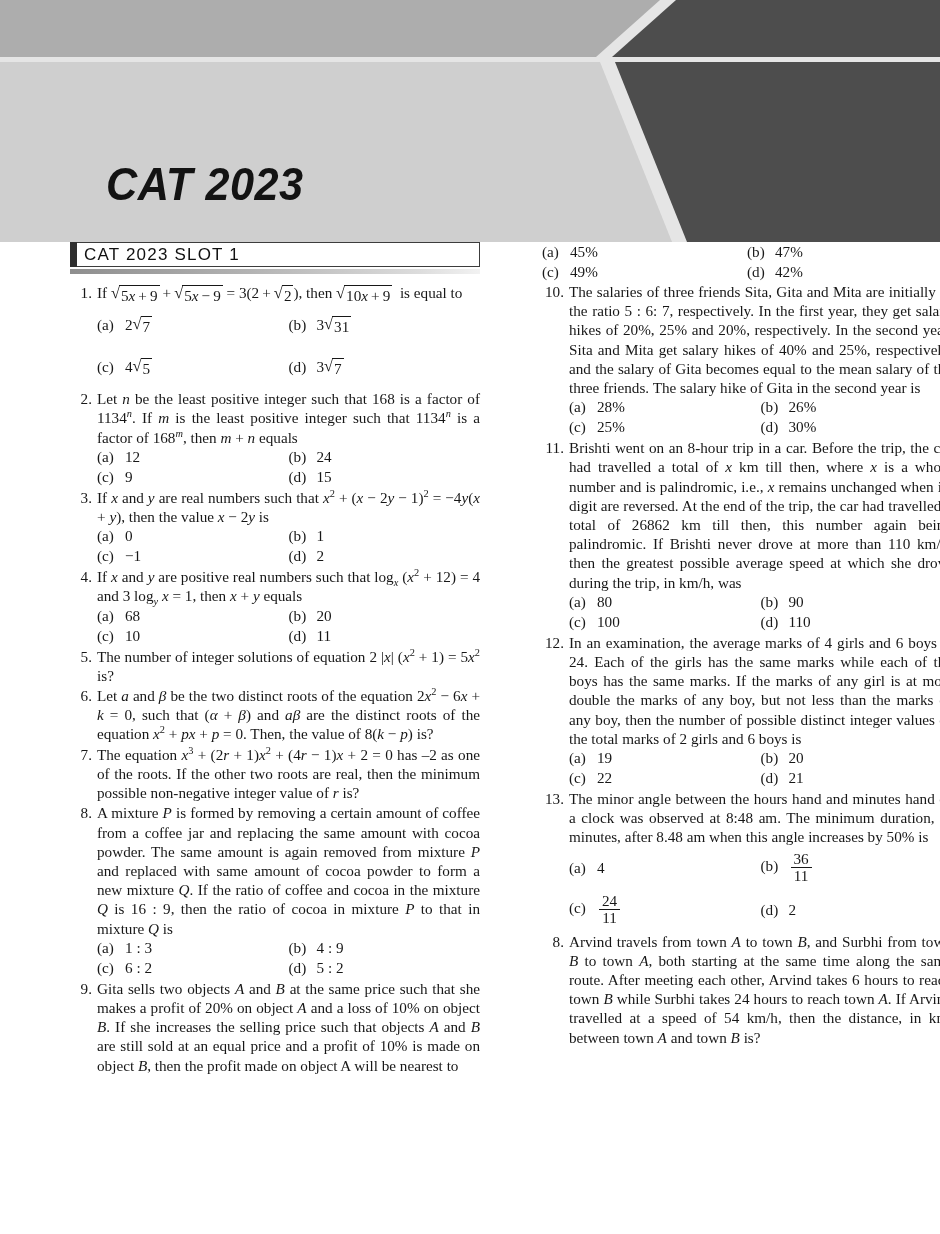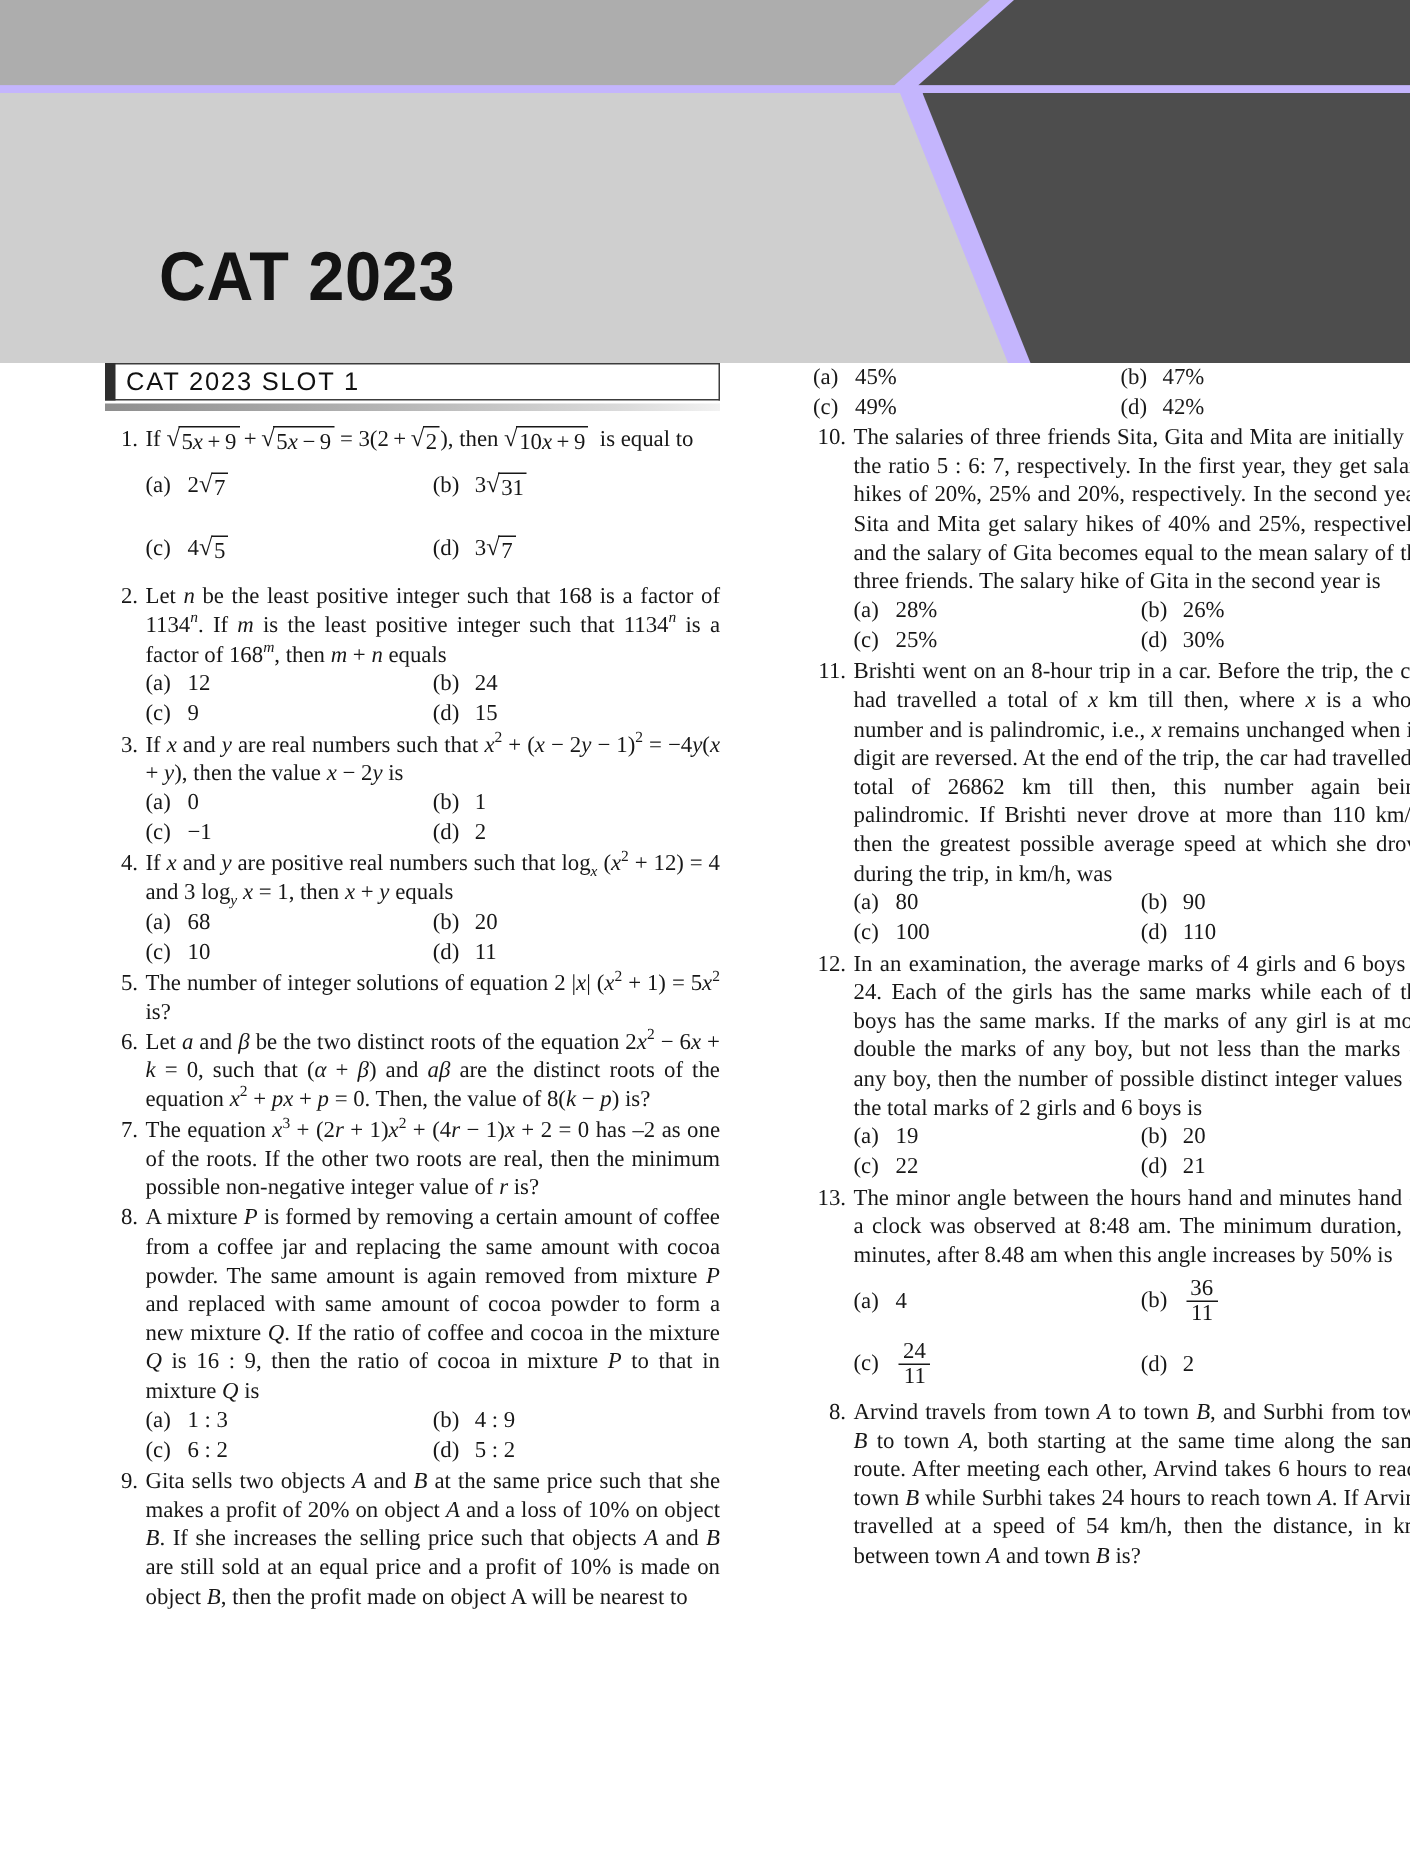--- a/index.html
+++ b/index.html
@@ -14,22 +14,23 @@
     font-family: "Liberation Serif", serif;
     color: #1a1a1a;
     overflow: hidden;
   }
 
   
   .header {
     position: relative;
     width: 940px;
     height: 242px;
-    background: #c4b5fd;
+    background: #e5e5e5;
     overflow: hidden;
+    font-style: italic;
   }
   .band-top-light {
     position: absolute;
     left: 0; top: 0;
     width: 660px; height: 57px;
     background: #adadad;
     clip-path: polygon(0 0, 660px 0, 596px 57px, 0 57px);
   }
   .band-top-dark {
     position: absolute;
@@ -193,21 +194,21 @@
     margin-right: -1px;
   }
   .sqrt > .rnd {
     border-top: 1.2px solid #171717;
     padding: 1px 2px 0 2px;
     line-height: 1.15;
   }
   .frac {
     display: inline-block;
     vertical-align: middle;
-    text-align: right;
+    text-align: center;
     line-height: 1.08;
     margin: 0 2px;
   }
   .frac .num { display: block; padding: 0 3px; }
   .frac .den {
     display: block;
     border-top: 1.3px solid #171717;
     padding: 0 3px;
   }
 </style>

